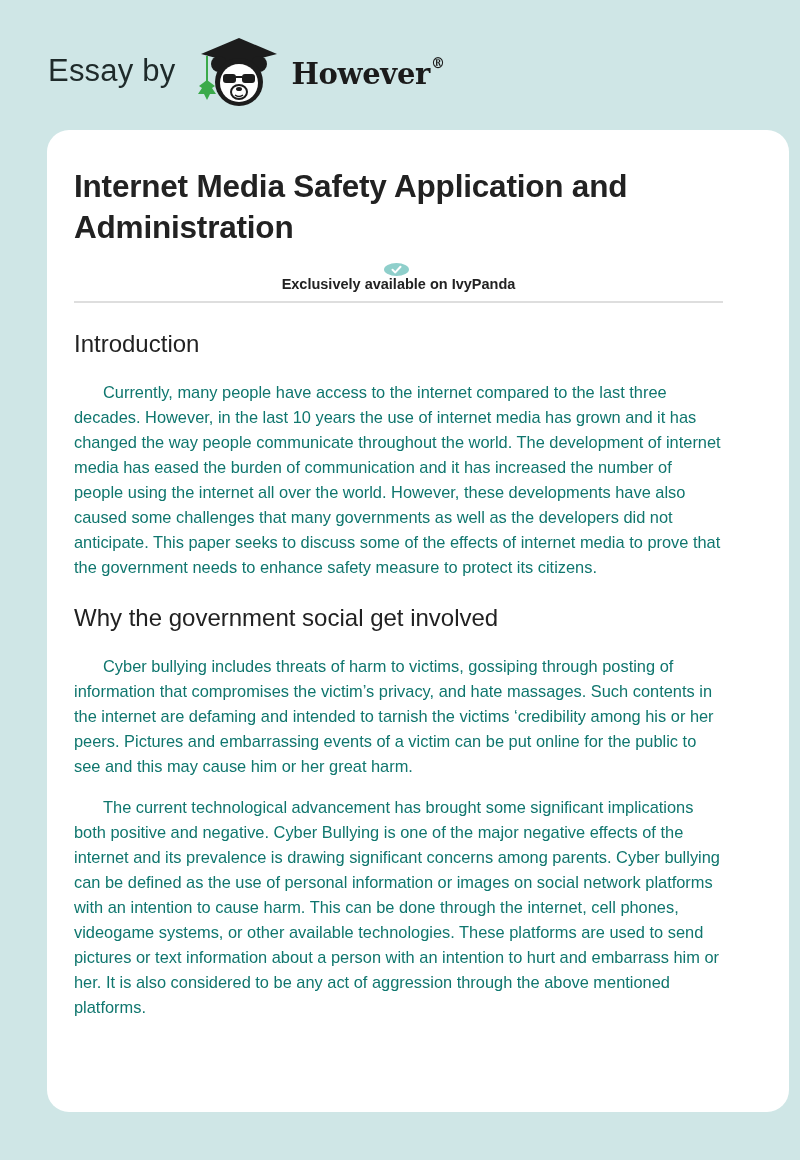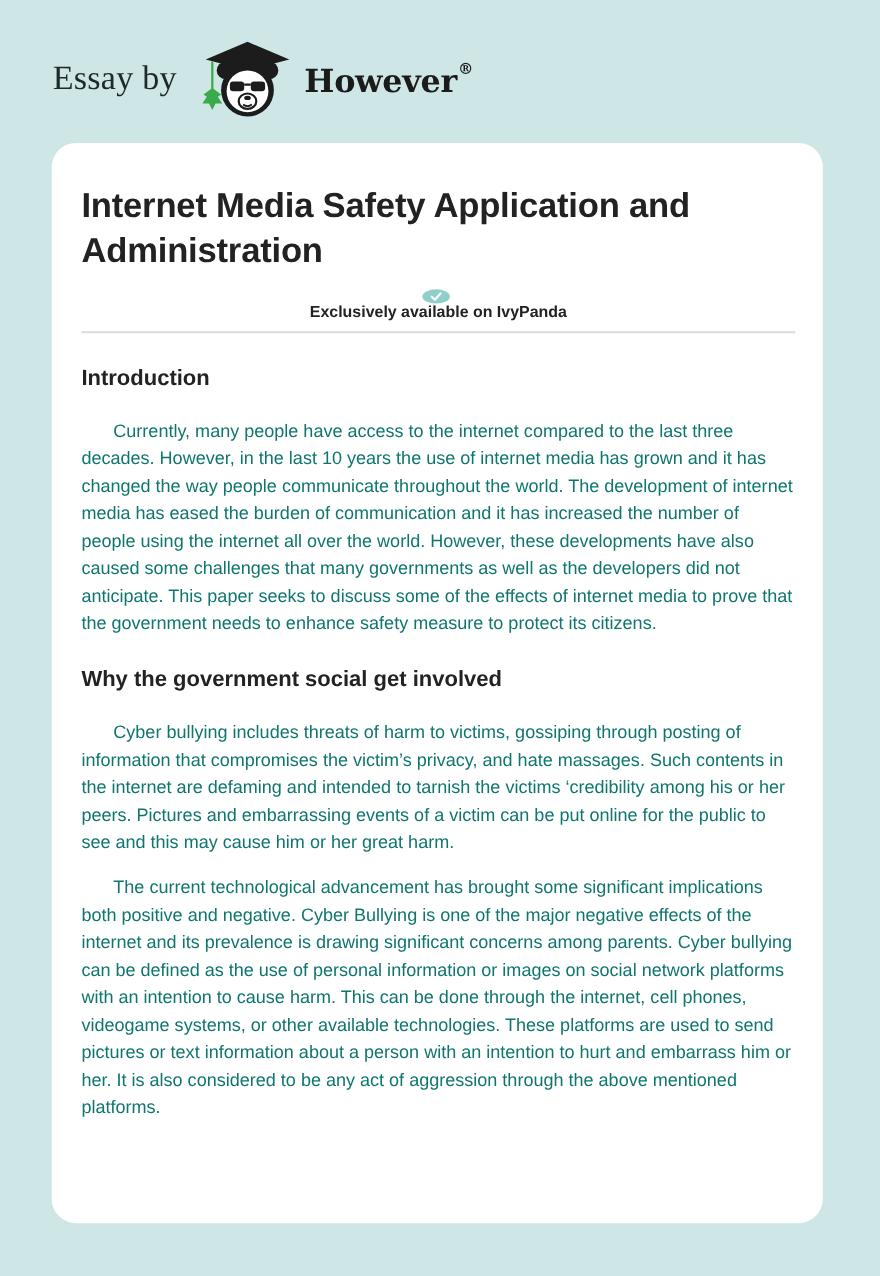--- a/index.html
+++ b/index.html
@@ -17,21 +17,21 @@
     }
     .header {
       position: absolute;
       left: 48px;
       top: 34px;
       height: 76px;
       display: flex;
       align-items: center;
     }
     .essay-by {
-      font-family: Liberation Serif, serif;
+      font-family: Liberation Sans, sans-serif;
       font-size: 31px;
       color: #1e2a2a;
       letter-spacing: 0.2px;
       margin-right: 18px;
       margin-top: -2px;
       text-align: right;
     }
     .logo-mark {
       width: 92px;
       height: 76px;
@@ -53,20 +53,21 @@
       margin-left: 1px;
     }
     .card {
       position: absolute;
       left: 47px;
       top: 130px;
       width: 701px;
       height: 982px;
       background: #ffffff;
       border-radius: 22px;
+      padding-left: 41px;
     }
     .content {
       position: absolute;
       left: 27px;
       top: 0;
       width: 649px;
     }
     h1.title {
       margin: 36px 0 0 0;
       font-size: 31.5px;
@@ -97,23 +98,23 @@
       font-weight: bold;
       color: #222;
     }
     .divider {
       height: 2px;
       background: #dedede;
       margin-top: 12px;
       width: 649px;
     }
     h2 {
-      font-size: 20px;
+      font-size: 24px;
       line-height: 36px;
-      font-weight: bold;
+      font-weight: normal;
       color: #222;
       margin: 0;
     }
     h2.s1 { margin-top: 23px; }
     h2.s2 { margin-top: 20px; }
     p {
       margin: 0;
       font-size: 16.4px;
       line-height: 25px;
       color: #0f766e;

